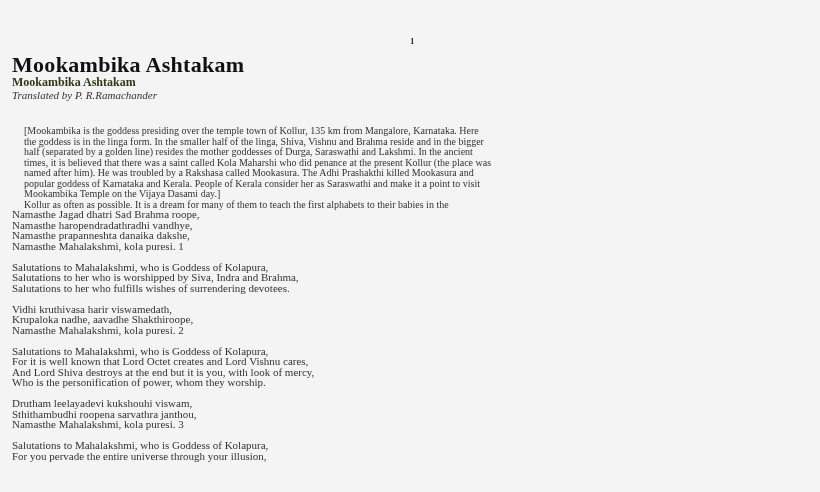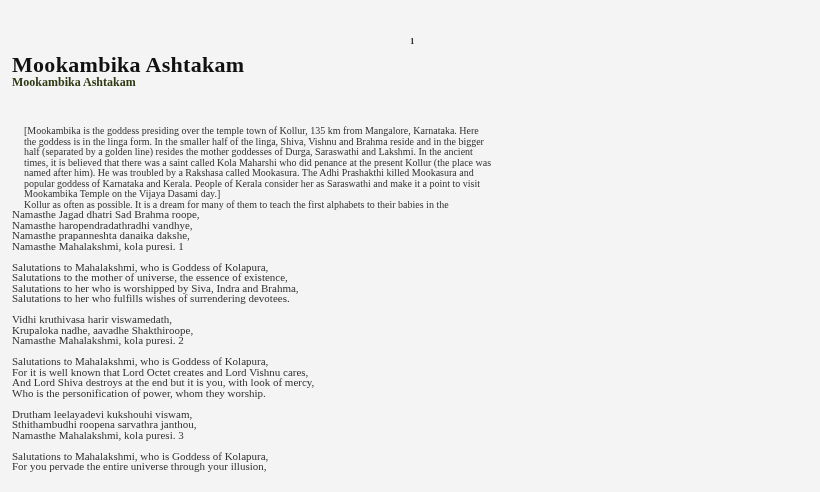--- a/index.html
+++ b/index.html
@@ -21,20 +21,21 @@
   .line { display:block; white-space:nowrap; }
 </style>
 </head>
 <body>
 
 <div>
   <div class="page-num">1</div>
   <h1 class="title">Mookambika Ashtakam</h1>
   <h2 class="subtitle">Mookambika Ashtakam</h2>
   <div class="meta">
+    <span class="line italic">Translated by P. R.Ramachander</span>
   </div>
 
   <p class="intro">
     <span class="line">[Mookambika is the goddess presiding over the temple town of Kollur, 135 km from Mangalore, Karnataka. Here</span>
     <span class="line">the goddess is in the linga form. In the smaller half of the linga, Shiva, Vishnu and Brahma reside and in the bigger</span>
     <span class="line">half (separated by a golden line) resides the mother goddesses of Durga, Saraswathi and Lakshmi. In the ancient</span>
     <span class="line">times, it is believed that there was a saint called Kola Maharshi who did penance at the present Kollur (the place was</span>
     <span class="line">named after him). He was troubled by a Rakshasa called Mookasura. The Adhi Prashakthi killed Mookasura and</span>
     <span class="line">popular goddess of Karnataka and Kerala. People of Kerala consider her as Saraswathi and make it a point to visit</span>
     <span class="line">Mookambika Temple on the Vijaya Dasami day.]</span>
@@ -43,21 +44,20 @@
 
   <div class="verses">
     <p class="stanza">
       <span class="line">Namasthe Jagad dhatri Sad Brahma roope,</span>
       <span class="line">Namasthe haropendradathradhi vandhye,</span>
       <span class="line">Namasthe prapanneshta danaika dakshe,</span>
       <span class="line">Namasthe Mahalakshmi, kola puresi. 1</span>
     </p>
     <p class="stanza">
       <span class="line">Salutations to Mahalakshmi, who is Goddess of Kolapura,</span>
-      <span class="line">Salutations to the mother of universe, the essence of existence,</span>
       <span class="line">Salutations to her who is worshipped by Siva, Indra and Brahma,</span>
       <span class="line">Salutations to her who fulfills wishes of surrendering devotees.</span>
     </p>
     <p class="stanza">
       <span class="line">Vidhi kruthivasa harir viswamedath,</span>
       <span class="line">Krupaloka nadhe, aavadhe Shakthiroope,</span>
       <span class="line">Namasthe Mahalakshmi, kola puresi. 2</span>
     </p>
     <p class="stanza">
       <span class="line">Salutations to Mahalakshmi, who is Goddess of Kolapura,</span>

